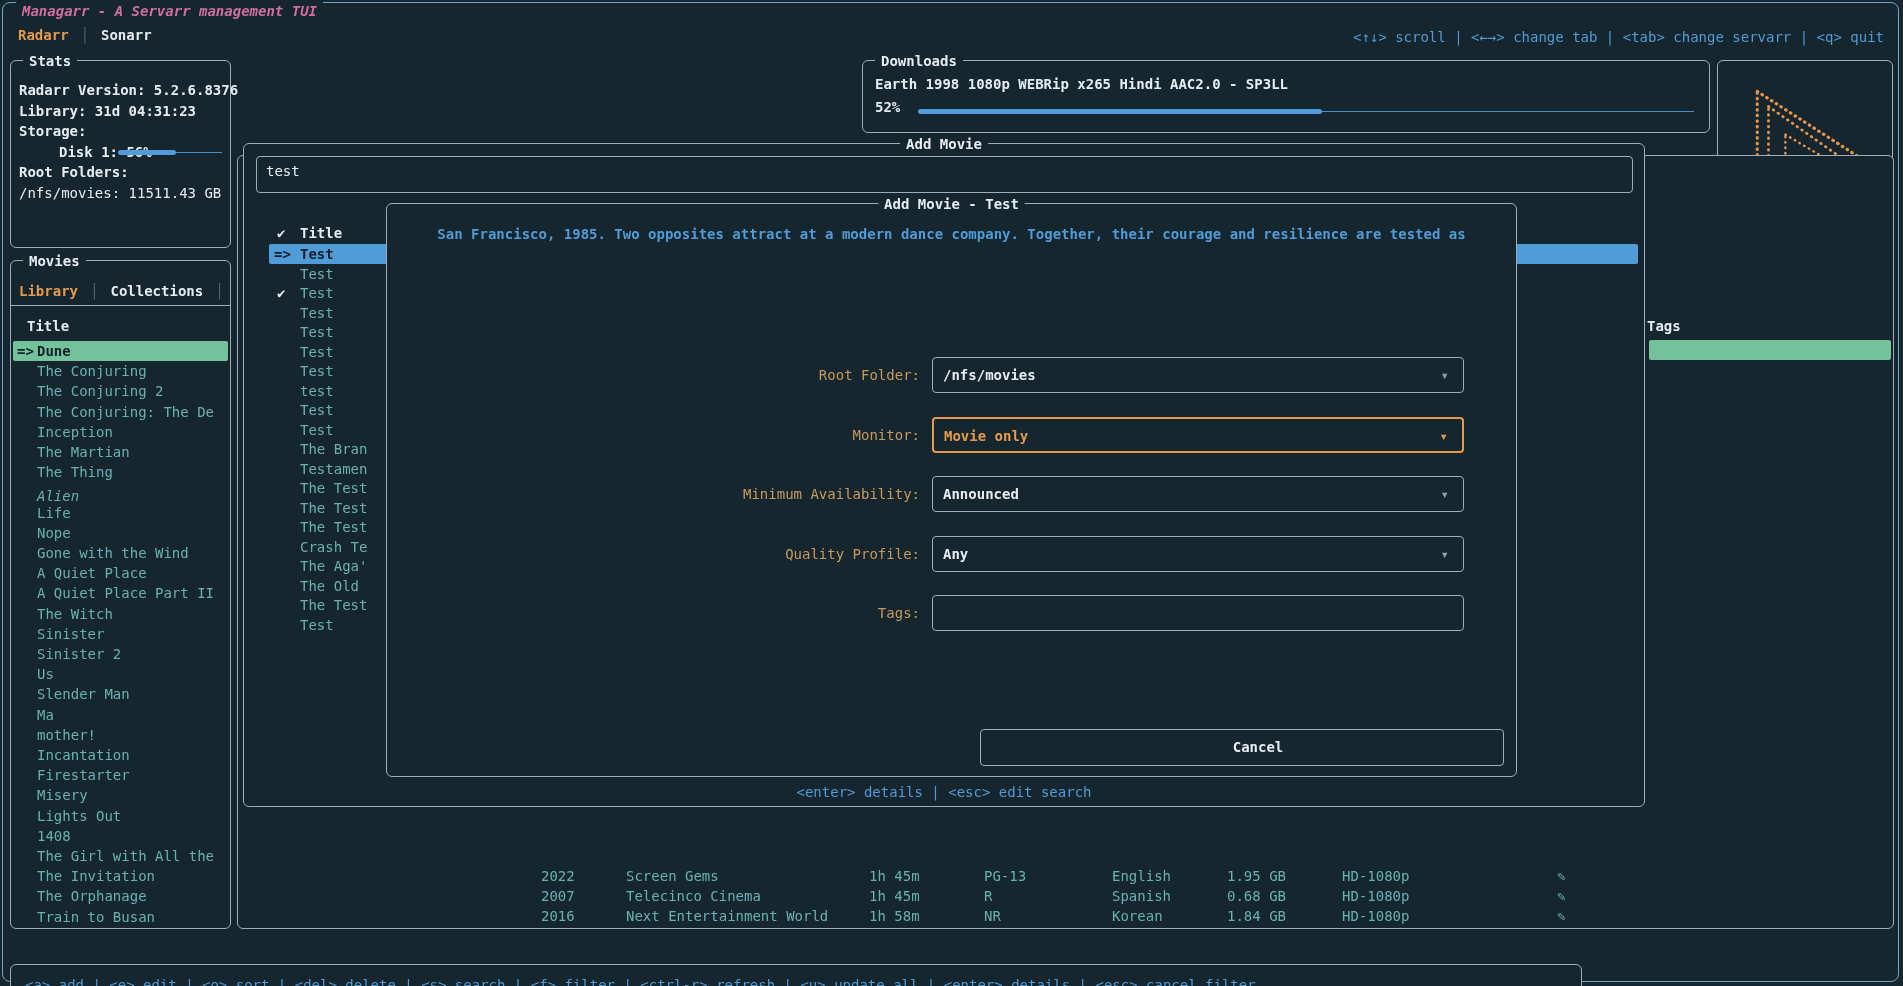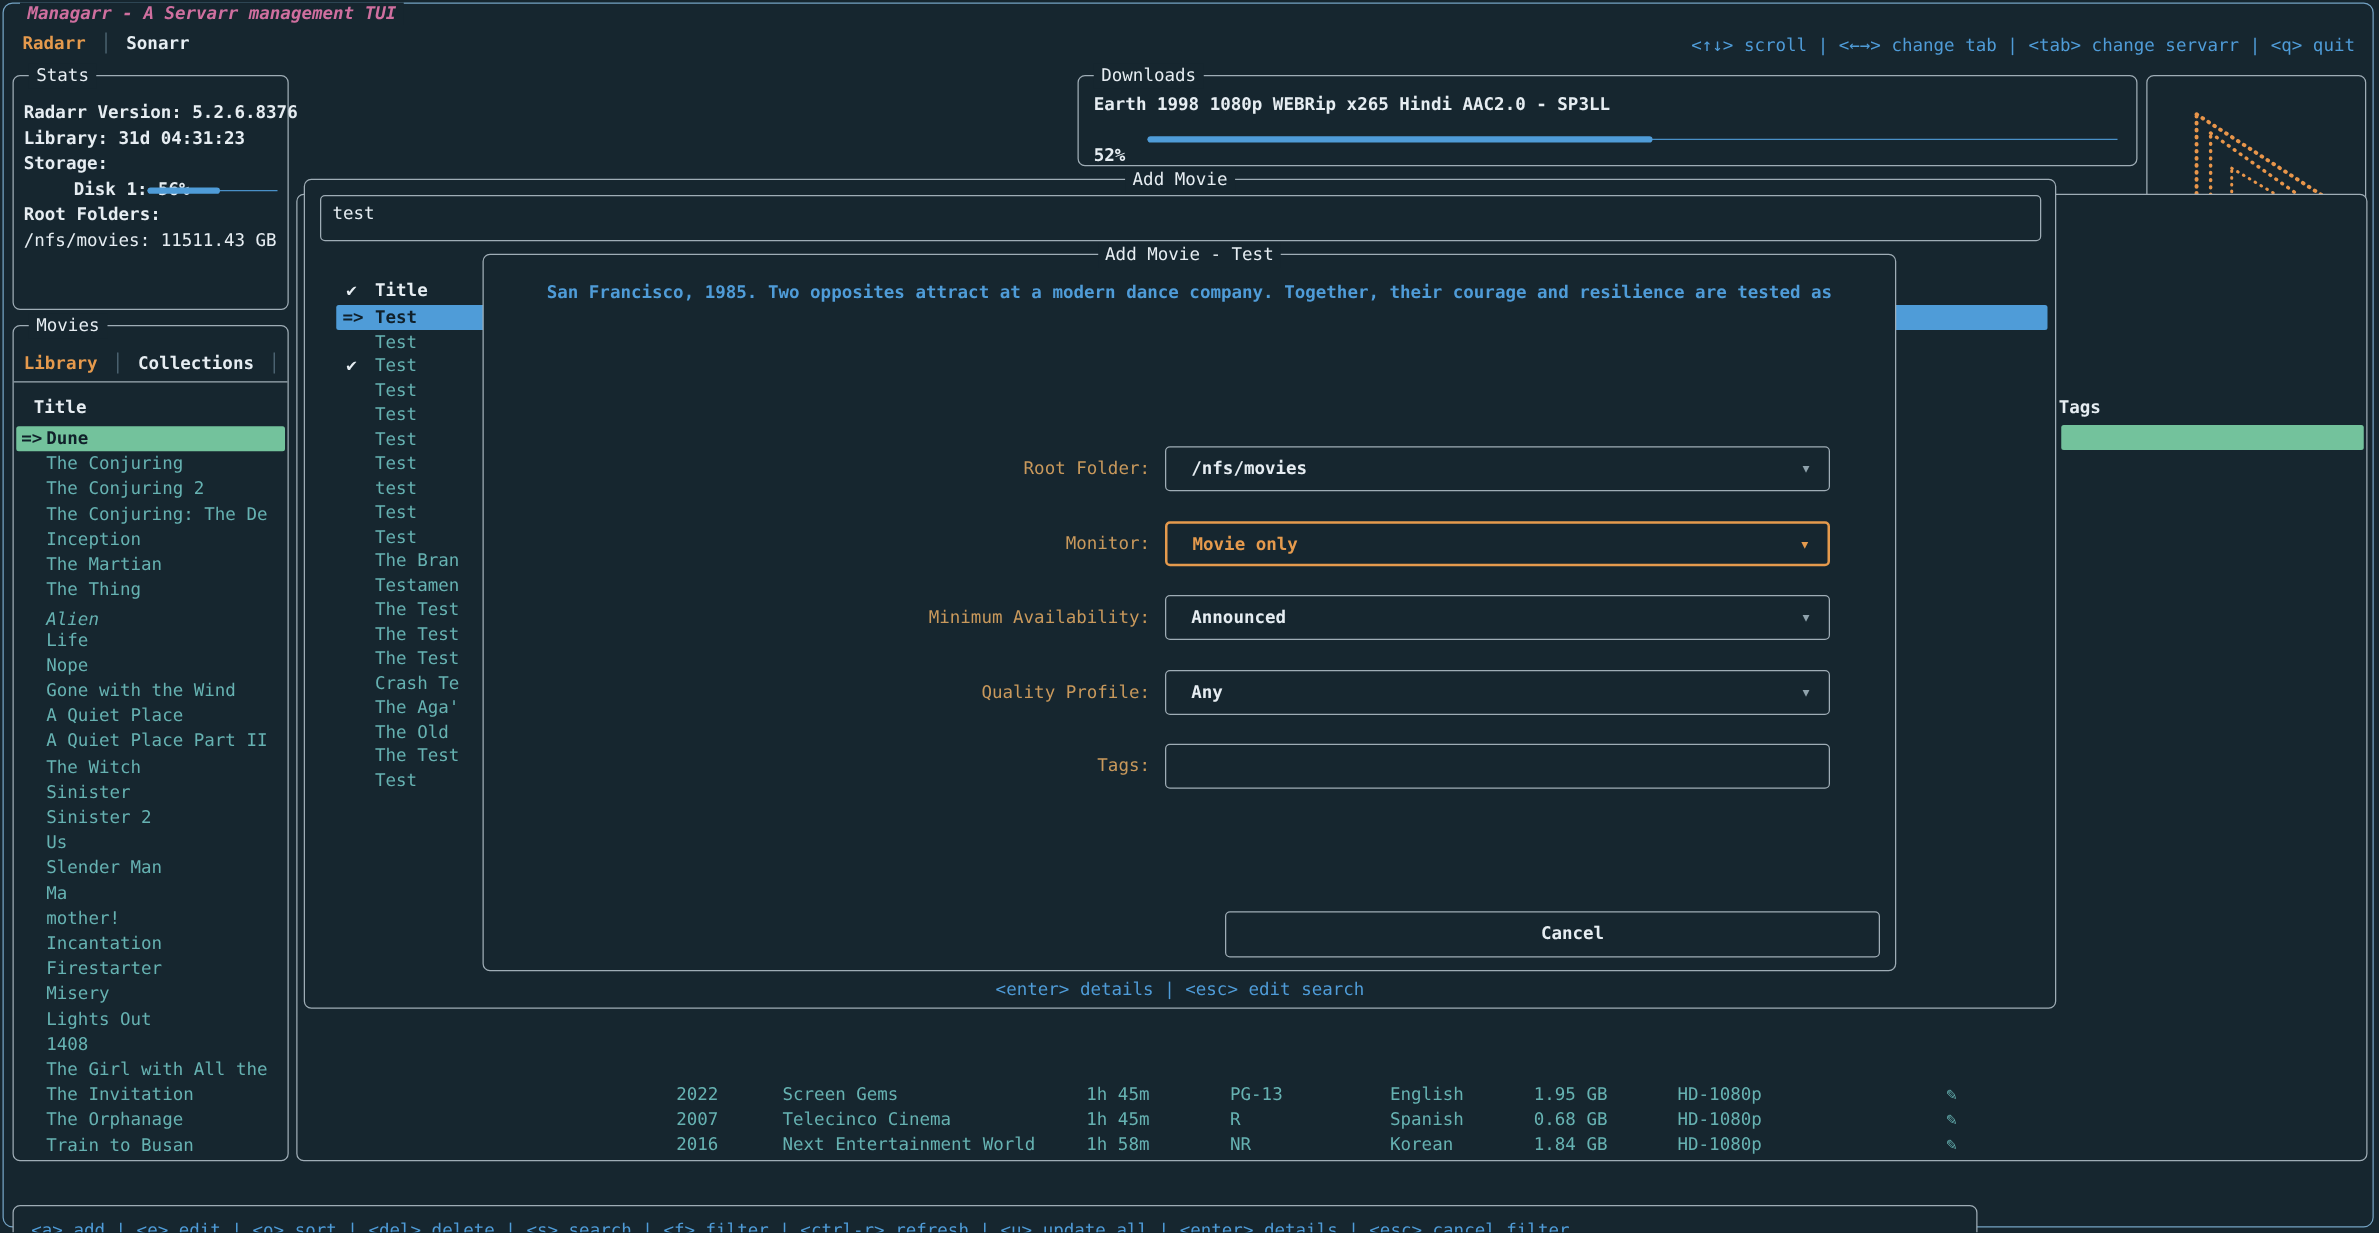--- a/index.html
+++ b/index.html
@@ -11,21 +11,21 @@
   *{box-sizing:border-box;margin:0;padding:0;}
   html,body{background:var(--c-bg);}
   body{font-family:"DejaVu Sans Mono","DejaVu Sans",monospace;font-size:14px;color:var(--c-fg);}
   .app{position:relative;width:1903px;height:986px;background:var(--c-bg);overflow:hidden;}
   .frame{position:absolute;left:2px;top:2px;width:1897px;height:980px;border:1px solid var(--c-frame);border-radius:8px;}
   .line{position:absolute;white-space:pre;line-height:20px;}
   .bold{font-weight:bold;}
   .bright{color:var(--c-bright);}
   .blue{color:var(--c-blue);}
   .panel{position:absolute;border:1px solid var(--c-border);border-radius:6px;background:var(--c-bg);}
-  .ptitle{position:absolute;top:-10px;left:12px;background:var(--c-bg);padding:0 6px;font-weight:normal;color:var(--c-bright);white-space:pre;line-height:20px;}
+  .ptitle{position:absolute;top:-10px;left:12px;background:var(--c-bg);padding:0 6px;font-weight:bold;color:var(--c-bright);white-space:pre;line-height:20px;}
   .ptitle.center{left:50%;transform:translateX(-50%);}
   .tabbar{position:absolute;display:flex;gap:12px;line-height:20px;}
   .tab{font-weight:bold;color:var(--c-bright);cursor:default;}
   .tab.active{color:var(--c-orange);}
   .sep{color:var(--c-sep);}
   .app-title{position:absolute;background:var(--c-bg);padding:0 6px;color:var(--c-magenta);font-style:italic;font-weight:bold;white-space:pre;z-index:5;line-height:18px;}
   .hline{position:absolute;height:1px;background:var(--c-border);}
   .gauge{position:absolute;height:7px;}
   .gline{position:absolute;left:0;right:0;top:3px;height:1px;background:var(--c-blue);opacity:.9;}
   .gfill{position:absolute;left:0;top:1px;height:5px;width:0;background:var(--c-blue);border-radius:3px;}
@@ -44,21 +44,21 @@
   .rrow.sel .rtitle{color:var(--c-dark);}
   .searchbox{position:absolute;border:1px solid var(--c-border);border-radius:4px;}
   .searchbox input{background:transparent;border:none;outline:none;color:var(--c-bright);font:inherit;padding:6px 9px;width:96%;}
   
   .trow{position:absolute;left:0;right:4px;height:20px;line-height:20px;white-space:pre;}
   .cell{position:absolute;top:0;white-space:pre;color:var(--c-teal);}
   .tagrow{position:absolute;background:var(--c-green);border-radius:2px;}
   
   .field-label{position:absolute;right:596px;line-height:20px;color:var(--c-amber);white-space:pre;}
   .field-box{position:absolute;left:545px;width:532px;height:36px;border:1px solid var(--c-border);border-radius:4px;background:var(--c-bg);}
-  .field-box .val{position:absolute;left:10px;top:7px;line-height:20px;font-weight:bold;color:var(--c-bright);white-space:pre;margin-left:10px;}
+  .field-box .val{position:absolute;left:10px;top:7px;line-height:20px;font-weight:bold;color:var(--c-bright);white-space:pre;}
   .field-box .caret{position:absolute;right:14px;top:7px;line-height:20px;color:var(--c-muted);}
   .field-box.focused{border:2px solid var(--c-orange);}
   .field-box.focused .val,.field-box.focused .caret{color:var(--c-orange);}
   .btn{position:absolute;height:37px;border:1px solid var(--c-border);border-radius:4px;text-align:center;line-height:35px;font-weight:bold;color:var(--c-bright);cursor:default;background:var(--c-bg);}
 </style>
 </head>
 <body>
 
 <div class="app">
   <div class="frame"></div>
@@ -82,21 +82,21 @@
       <div class="gline"></div>
       <div class="gfill" id="disk-fill" style="width: 56%;"></div>
     </div>
     <div class="line bold bright" style="left:8px;top:101px;">Root Folders:</div>
     <div class="line bright" style="left:8px;top:121.5px;">/nfs/movies: 11511.43 GB</div>
   </div>
 
   <div class="panel" style="left:862px;top:60px;width:848px;height:73px;">
     <div class="ptitle">Downloads</div>
     <div class="line bold bright" style="left:12px;top:13px;">Earth 1998 1080p WEBRip x265 Hindi AAC2.0 - SP3LL</div>
-    <div class="line bold bright" style="left:12px;top:36px;margin-top:18px;">52%</div>
+    <div class="line bold bright" style="left:12px;top:36px;">52%</div>
     <div class="gauge" style="left:55px;top:47px;width:776px;">
       <div class="gline"></div>
       <div class="gfill" id="dl-fill" style="width: 52%;"></div>
     </div>
   </div>
 
   <div class="panel" style="left:1717px;top:60px;width:176px;height:195px;">
     <svg width="150" height="162" viewBox="0 0 160 170" style="position:absolute;left:13px;top:16px;">
       <g fill="none" stroke="#e8954a" stroke-linecap="round" stroke-linejoin="round">
         <path d="M28 14 L138 85 L28 156 Z" stroke-width="3.4" stroke-dasharray="0.6 5.4"></path>

